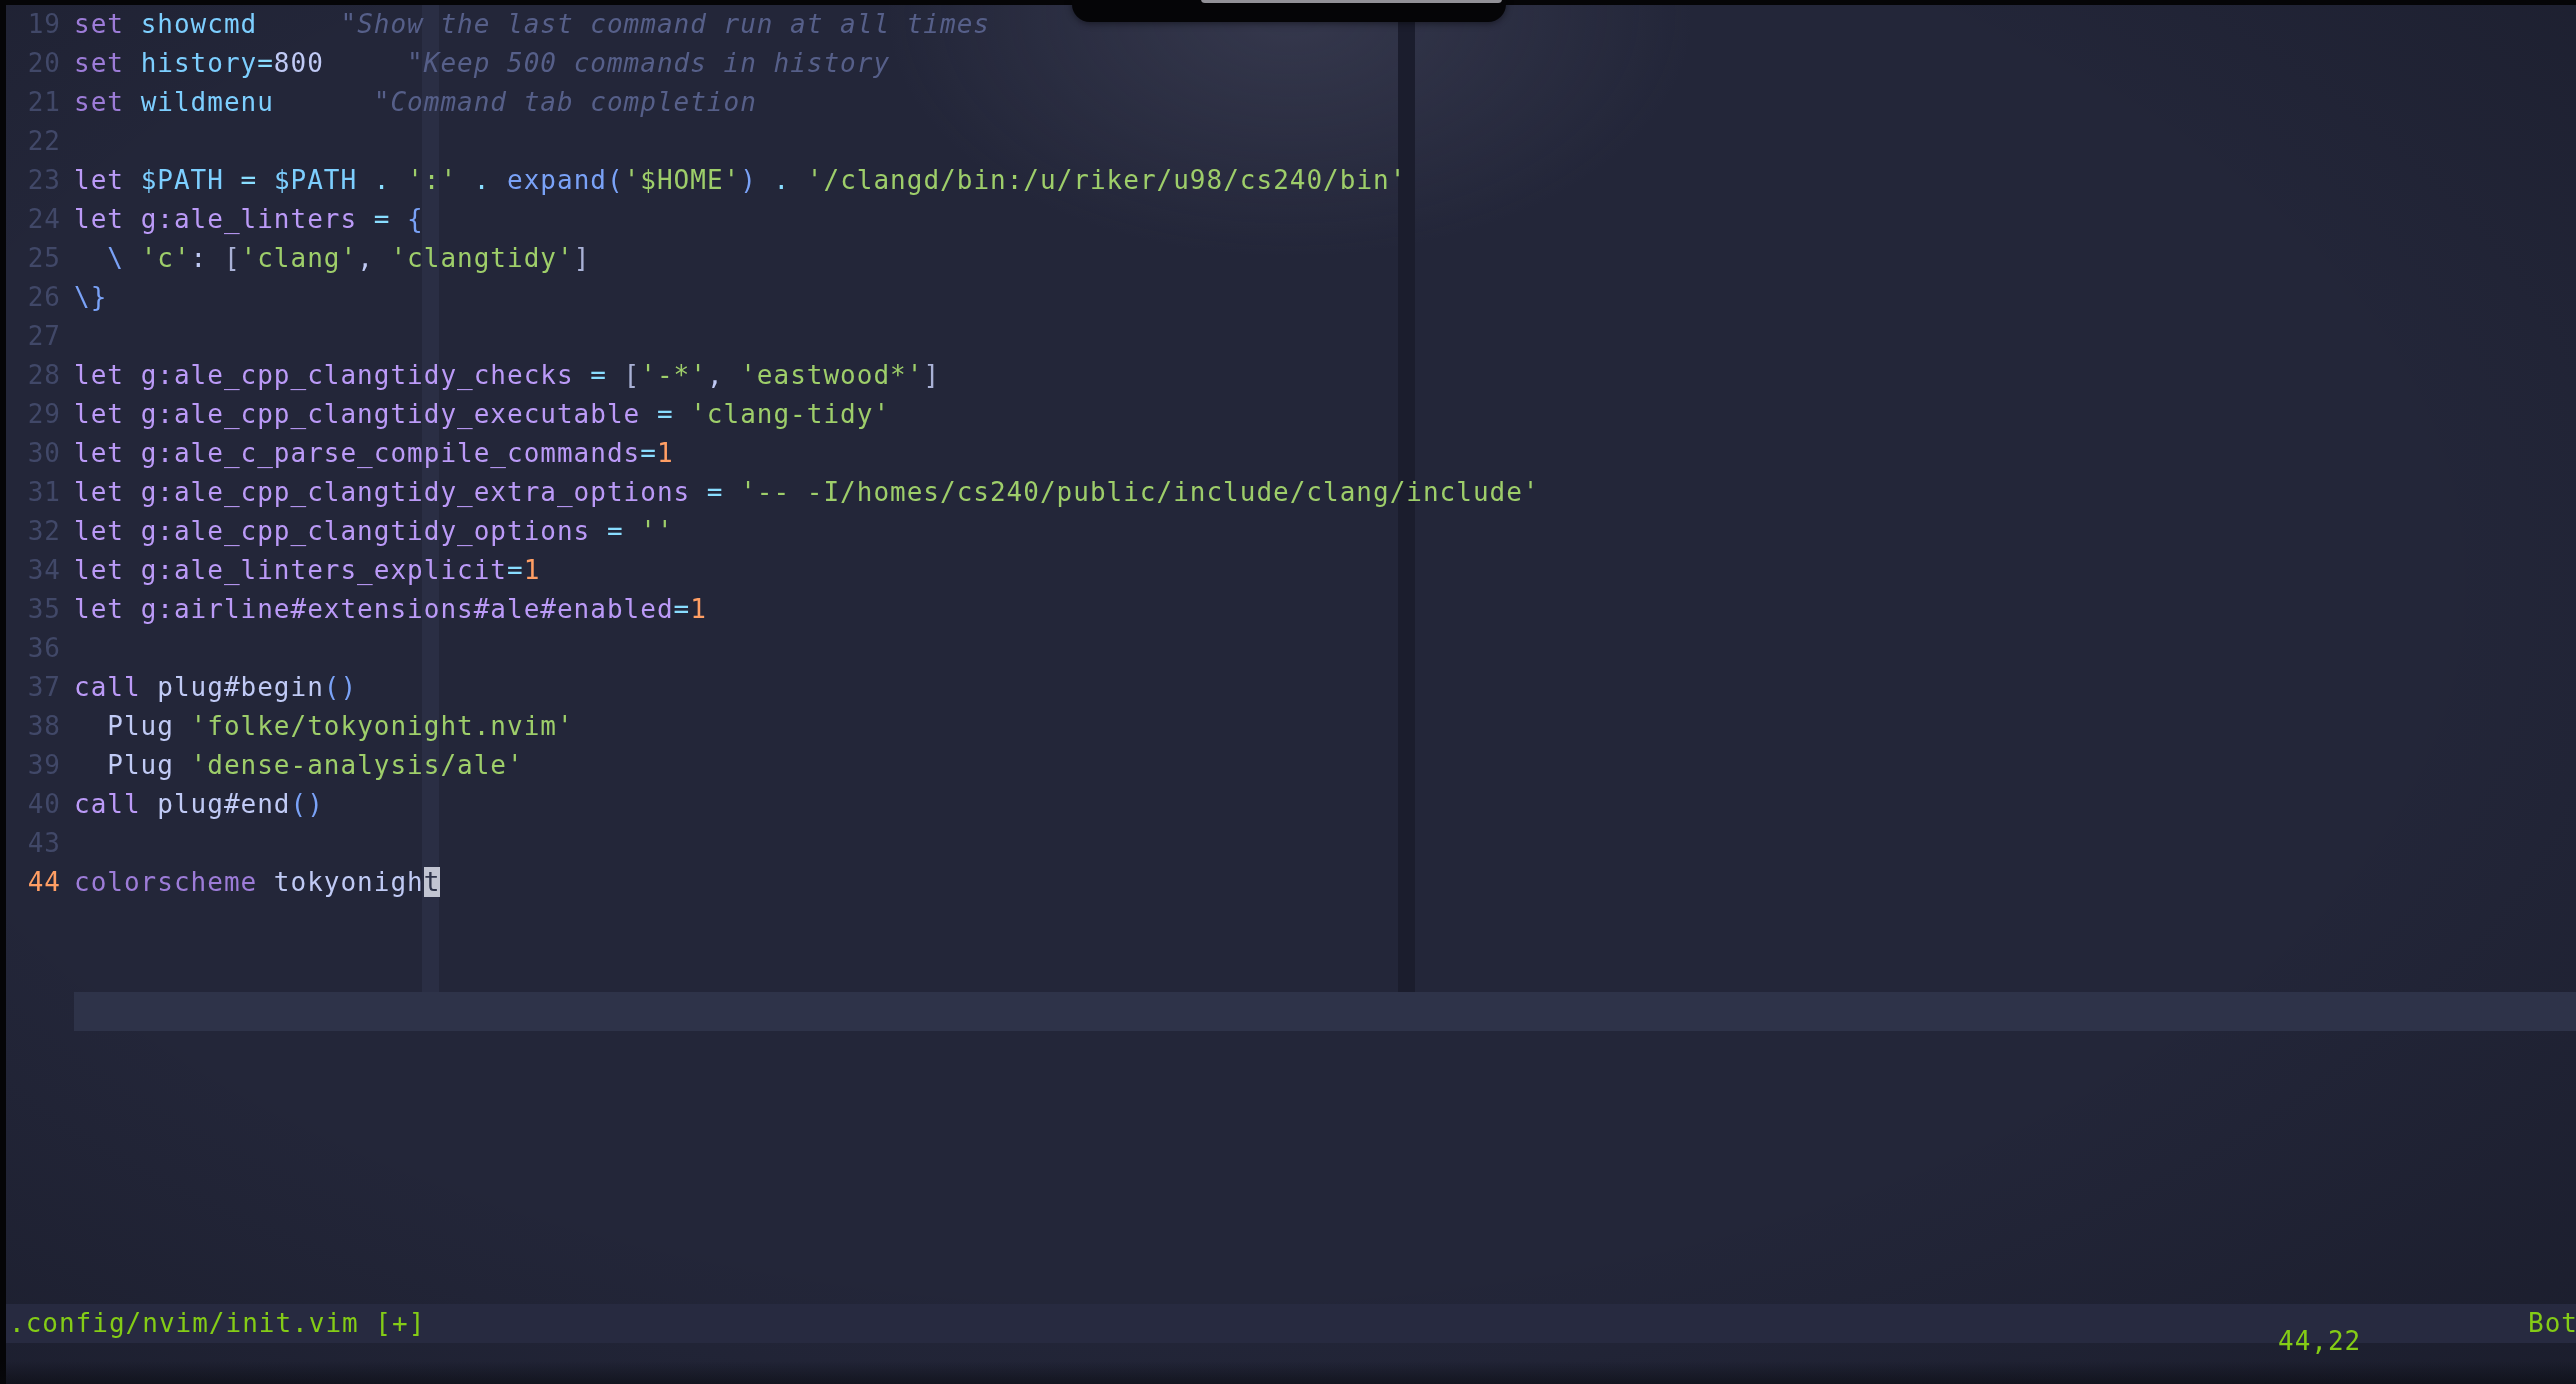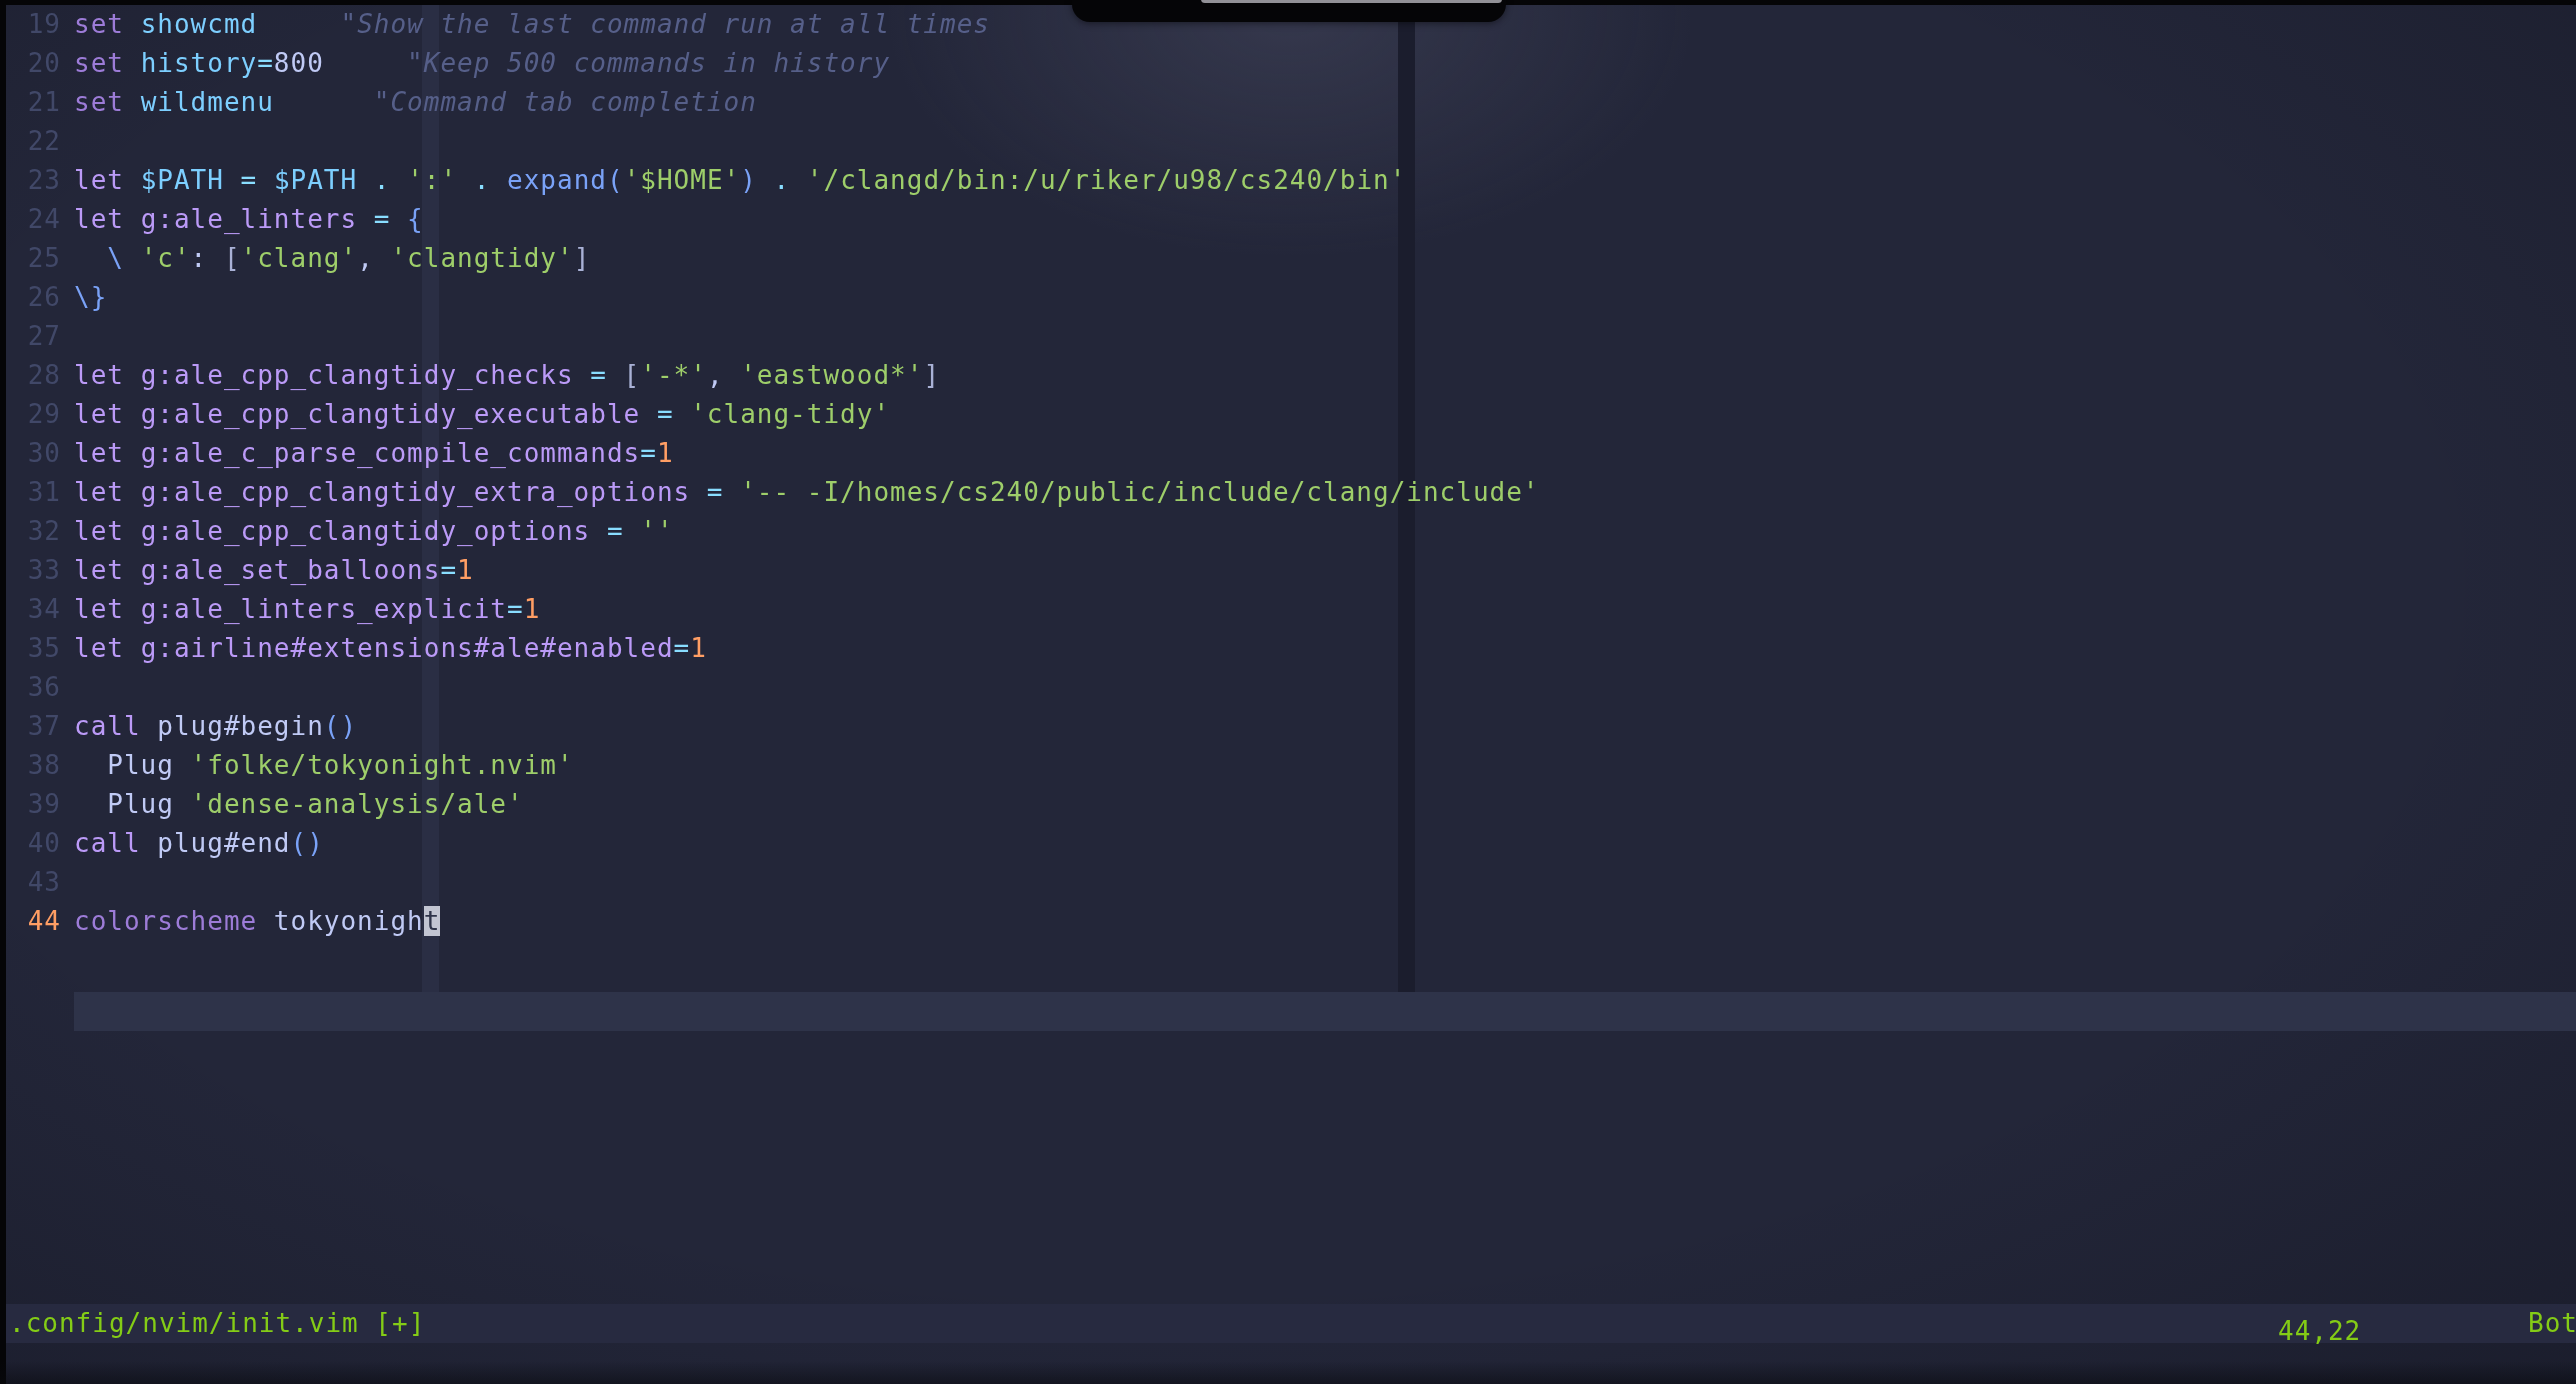--- a/index.html
+++ b/index.html
@@ -56,21 +56,21 @@
   .notch-bar{
     position:absolute;left:129px;top:0px;width:301px;height:7.6px;
     background:#929197;border-radius:0 0 3.8px 3.8px;
   }
   .statusline{
     position:absolute;left:0;right:0;top:1299px;height:39px;z-index:4;
     background:#272a40;color:#84cc16;
     font-size:26px;line-height:39px;letter-spacing:1px;white-space:pre;
   }
   .statusline .file{position:absolute;left:3px;top:0;}
-  .statusline .ruler{position:absolute;left:2272px;top:8px;}
+  .statusline .ruler{position:absolute;left:2272px;top:18px;}
   .statusline .scroll{position:absolute;left:2522px;top:0;}
   .cmdline{position:absolute;left:0;right:0;top:1339px;bottom:0;z-index:3;}
   .edge-top{position:absolute;left:0;top:0;width:100%;height:4.6px;background:#050507;z-index:5;}
   .edge-left{position:absolute;left:0;top:0;width:6px;height:100%;background:#050507;z-index:5;}
   .edge-bottom-shade{
     position:absolute;left:0;right:0;bottom:0;height:23px;z-index:7;pointer-events:none;
     background:linear-gradient(to top, rgba(8,9,14,0.55), rgba(8,9,14,0));
   }
 </style>
 </head>
@@ -134,24 +134,20 @@
       </div>
       <div class="row">
         <span class="ln">31</span>
         <span class="code"><span class="tk-kw2">let</span><span class="tk-fg"> </span><span class="tk-var">g:ale_cpp_clangtidy_extra_options</span><span class="tk-fg"> </span><span class="tk-op">=</span><span class="tk-fg"> </span><span class="tk-str">'-- -I/homes/cs240/public/include/clang/include'</span></span>
       </div>
       <div class="row">
         <span class="ln">32</span>
         <span class="code"><span class="tk-kw2">let</span><span class="tk-fg"> </span><span class="tk-var">g:ale_cpp_clangtidy_options</span><span class="tk-fg"> </span><span class="tk-op">=</span><span class="tk-fg"> </span><span class="tk-str">''</span></span>
       </div>
       <div class="row">
-        <span class="ln">33</span>
-        <span class="code"><span class="tk-kw2">let</span><span class="tk-fg"> </span><span class="tk-var">g:ale_set_balloons</span><span class="tk-op">=</span><span class="tk-num">1</span></span>
-      </div>
-      <div class="row">
         <span class="ln">34</span>
         <span class="code"><span class="tk-kw2">let</span><span class="tk-fg"> </span><span class="tk-var">g:ale_linters_explicit</span><span class="tk-op">=</span><span class="tk-num">1</span></span>
       </div>
       <div class="row">
         <span class="ln">35</span>
         <span class="code"><span class="tk-kw2">let</span><span class="tk-fg"> </span><span class="tk-var">g:airline#extensions#ale#enabled</span><span class="tk-op">=</span><span class="tk-num">1</span></span>
       </div>
       <div class="row">
         <span class="ln">36</span>
         <span class="code"></span>

